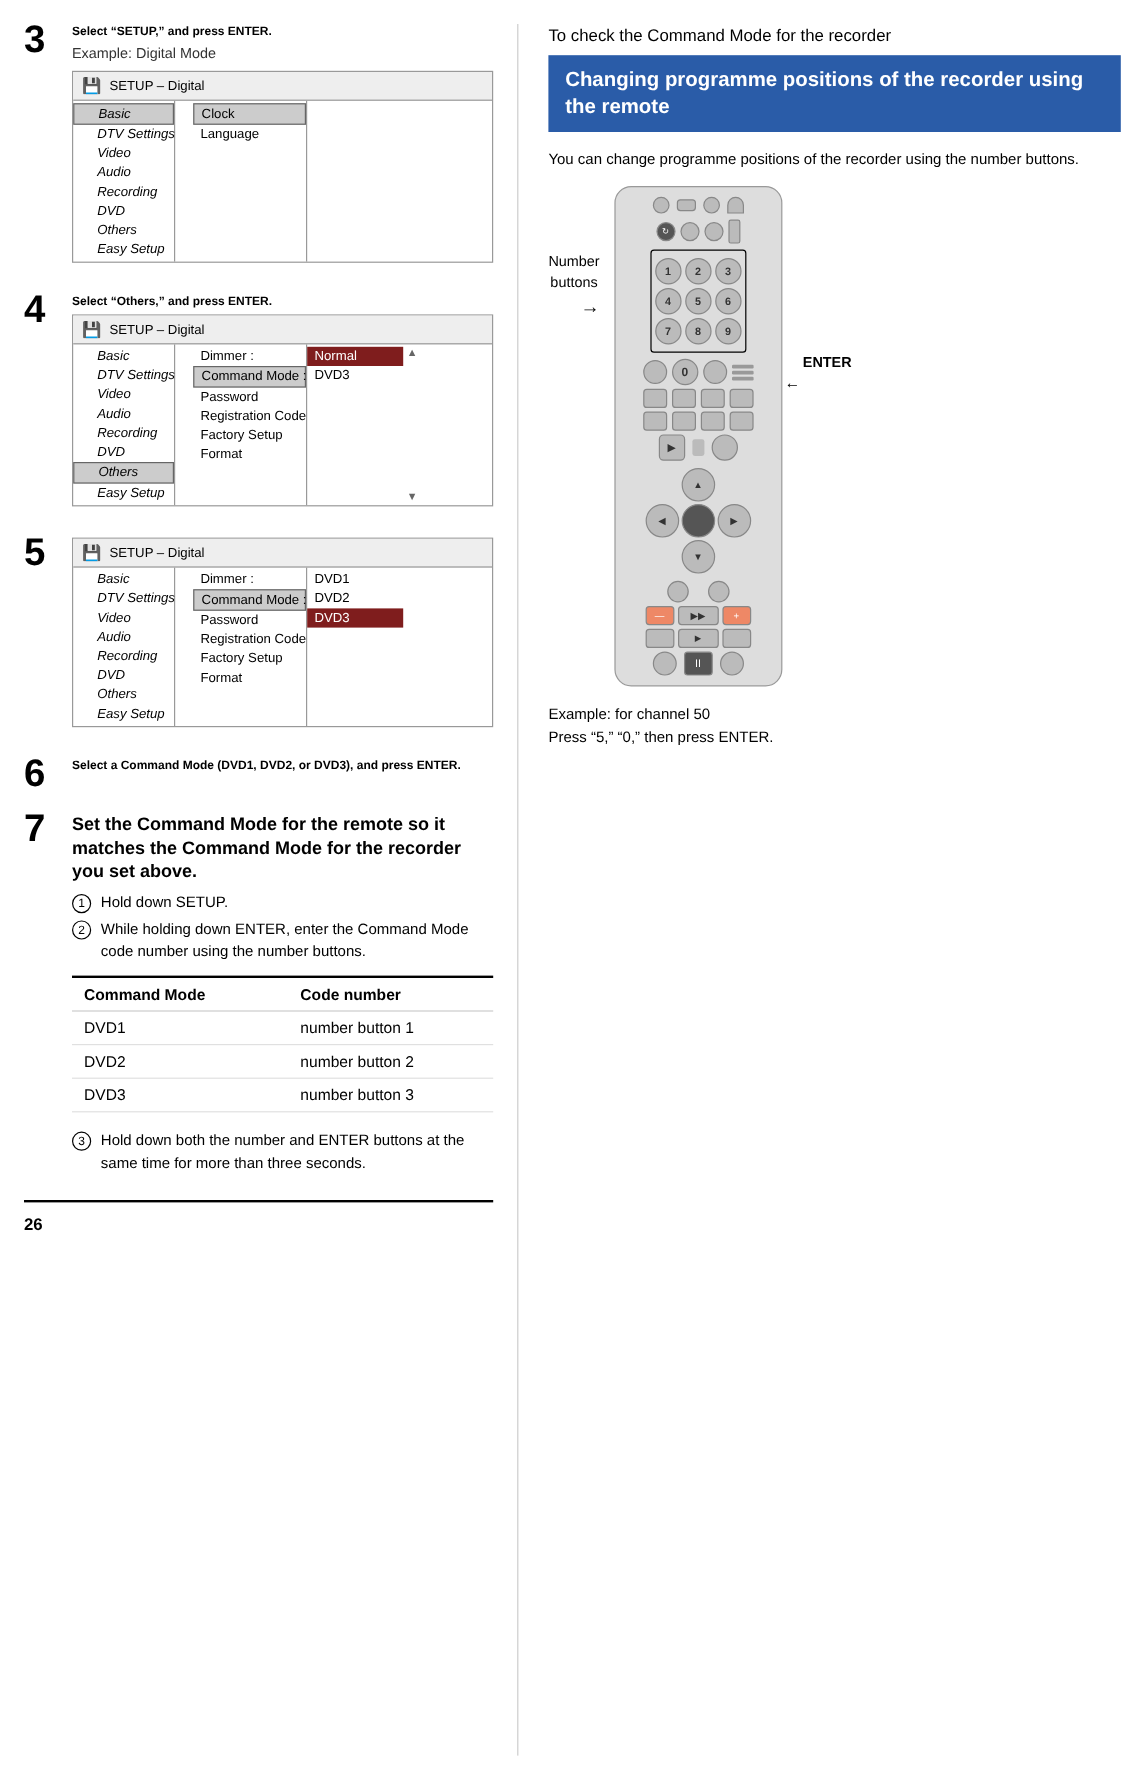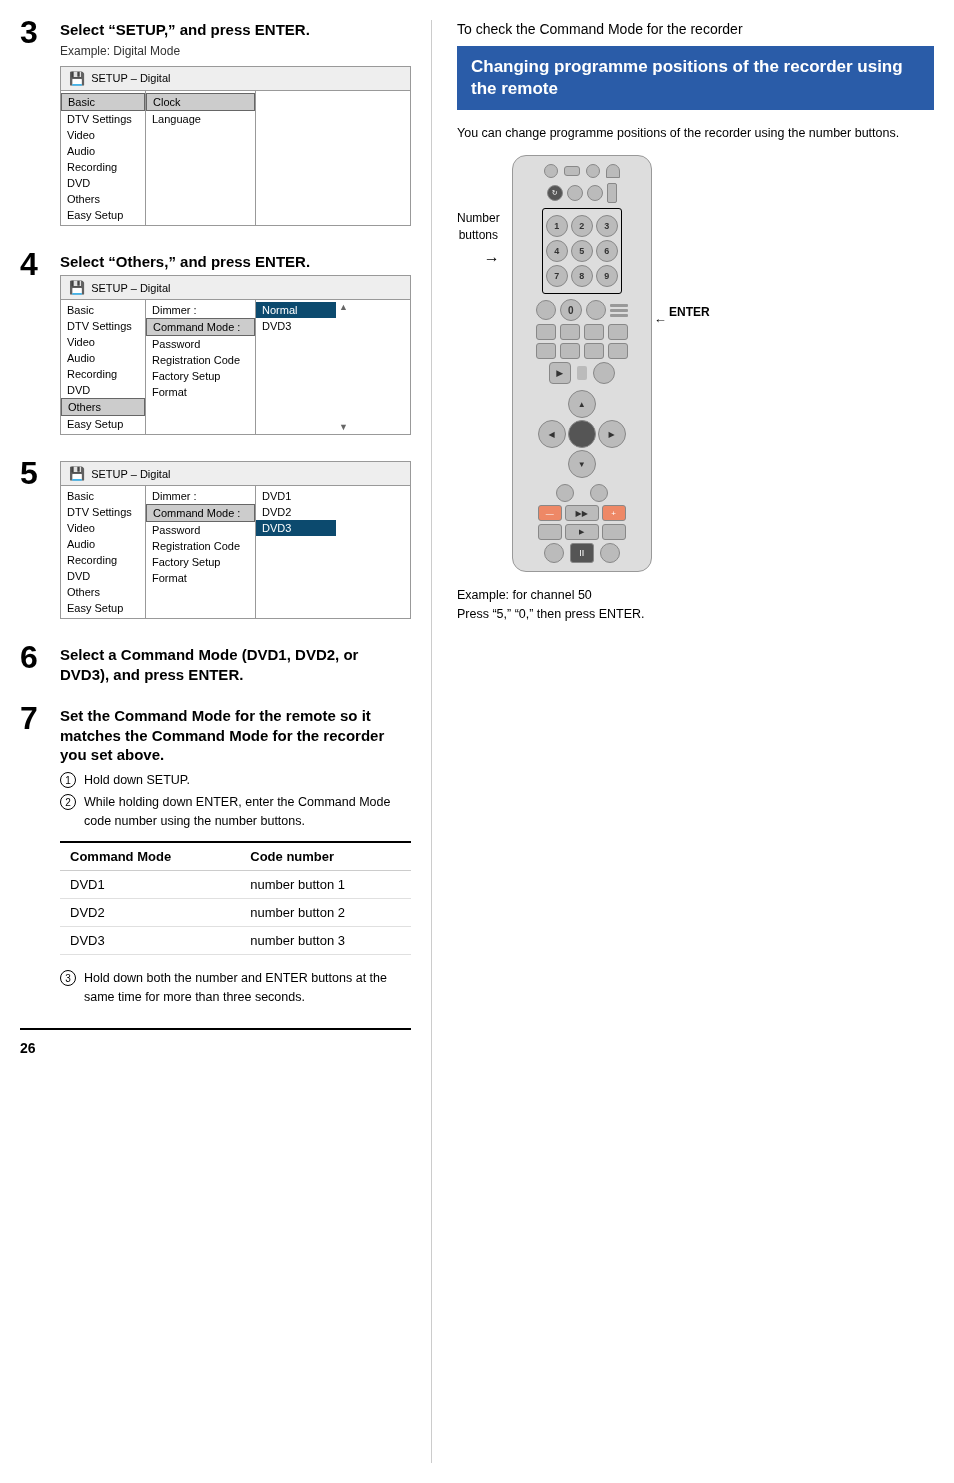--- a/index.html
+++ b/index.html
@@ -38,21 +38,21 @@
       font-size: 32px;
       font-weight: bold;
       min-width: 40px;
       line-height: 1;
       margin-top: -4px;
     }
     .step-content {
       flex: 1;
     }
     .step-title {
-      font-size: 15px;
+      font-size: 10px;
       font-weight: bold;
       margin-bottom: 4px;
       line-height: 1.3;
     }
     .step-subtitle {
       font-size: 12px;
       color: #333;
       margin-bottom: 8px;
     }
 
@@ -78,54 +78,56 @@
     .setup-body {
       display: flex;
       min-height: 100px;
     }
     .setup-left-menu {
       width: 85px;
       border-right: 1px solid #999;
       padding: 2px 0;
     }
     .setup-left-menu .menu-item {
-      padding: 2px 6px;
+      padding: 2px 20px;
       cursor: pointer;
       white-space: nowrap;
       font-size: 11px;
+      font-style: italic;
     }
     .setup-left-menu .menu-item.selected {
       background: #ccc;
       border: 1px solid #666;
     }
     .setup-middle-menu {
       width: 110px;
       border-right: 1px solid #999;
       padding: 2px 0;
     }
     .setup-middle-menu .menu-item {
       padding: 2px 6px;
       font-size: 11px;
       white-space: nowrap;
+      margin-left: 15px;
     }
     .setup-middle-menu .menu-item.selected {
       background: #ccc;
       border: 1px solid #666;
     }
     .setup-right-menu {
       width: 80px;
       padding: 2px 0;
     }
     .setup-right-menu .menu-item {
       padding: 2px 6px;
       font-size: 11px;
       white-space: nowrap;
     }
     .setup-right-menu .menu-item.selected {
-      background: #0c4a6e;
+      background: #7f1d1d;
       color: #fff;
     }
     .scroll-indicator {
       display: flex;
       flex-direction: column;
       justify-content: space-between;
       padding: 2px 3px;
       font-size: 9px;
       color: #666;
     }
@@ -576,21 +578,21 @@
             <div class="r-btn" style="width:24px;height:16px;border-radius:3px;"></div>
           </div>
 
           <div class="r-row" style="gap:6px;">
             <div class="r-btn" style="width:20px;height:20px;"></div>
             <div class="r-btn dark" style="width:24px;height:20px;border-radius:3px;font-size:9px;">II</div>
             <div class="r-btn" style="width:20px;height:20px;"></div>
           </div>
         </div>
 
-        <div style="position:absolute;right:-58px;top:150px;font-size:12px;font-weight:bold;">ENTER</div>
+        <div style="position:absolute;right:-58px;top:140px;font-size:12px;font-weight:bold;">ENTER</div>
         <div style="position:absolute;right:-15px;top:156px;font-size:13px;">←</div>
       </div>
     </div>
 
     <div class="section-body">
       <div>Example: for channel 50</div>
       <div>Press “5,” “0,” then press ENTER.</div>
     </div>
 
   </div>

